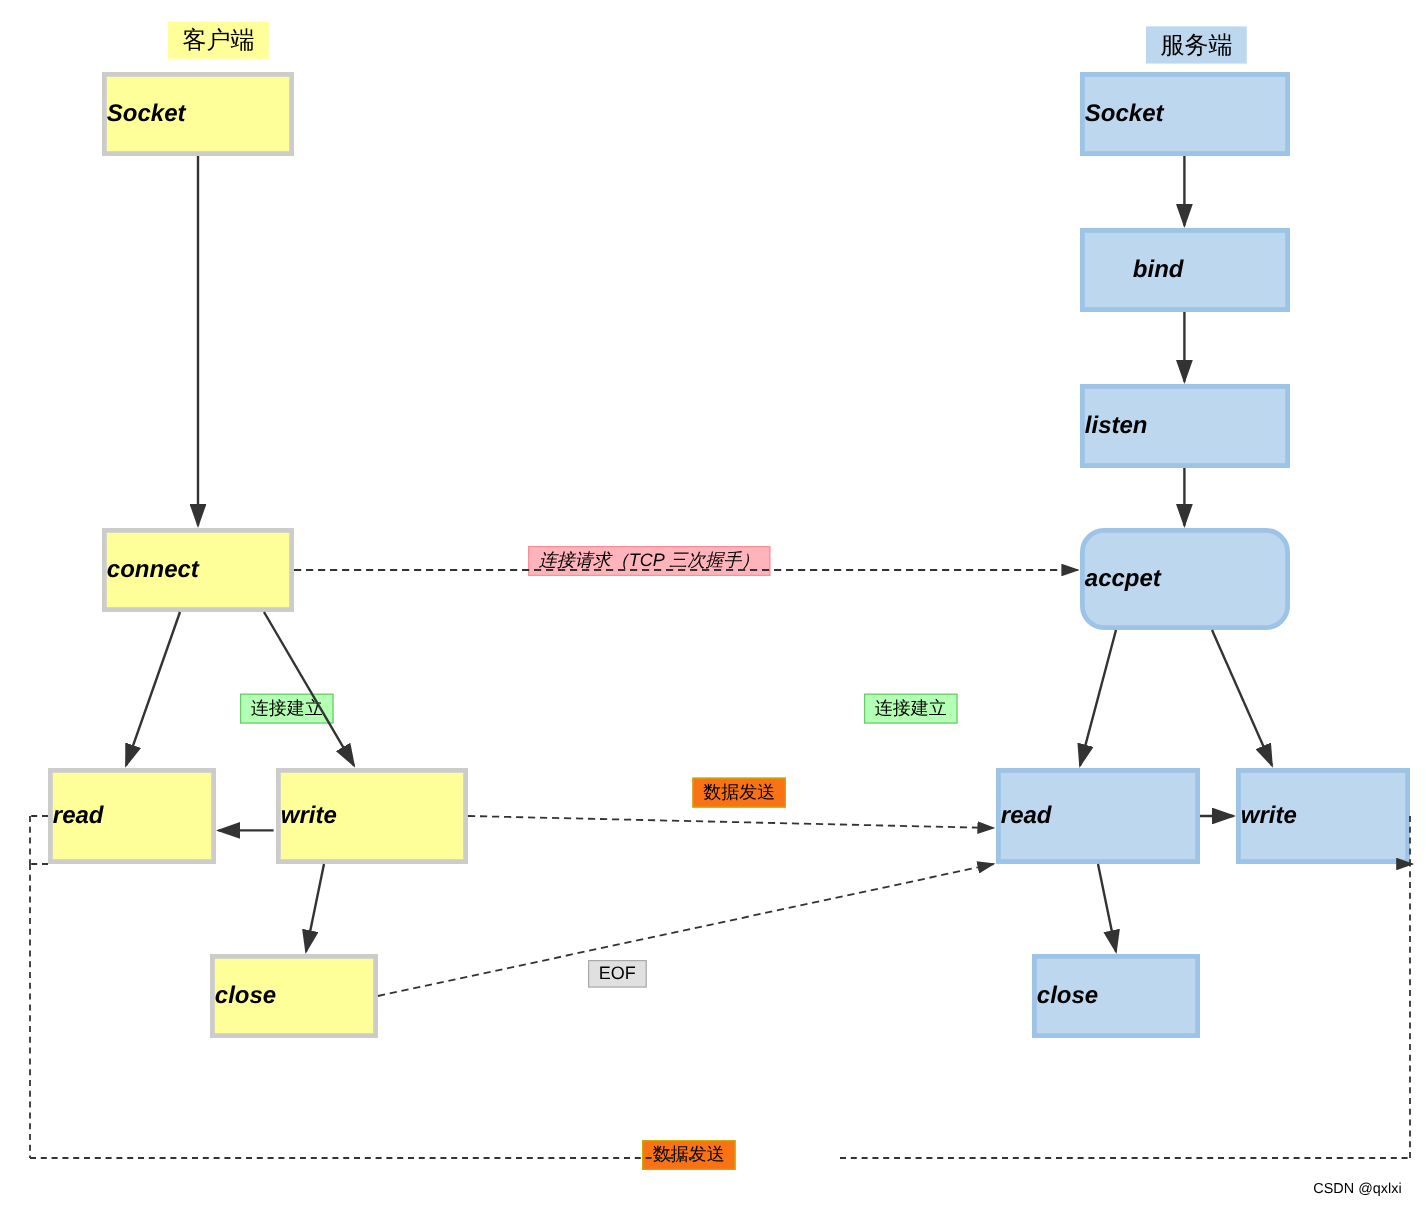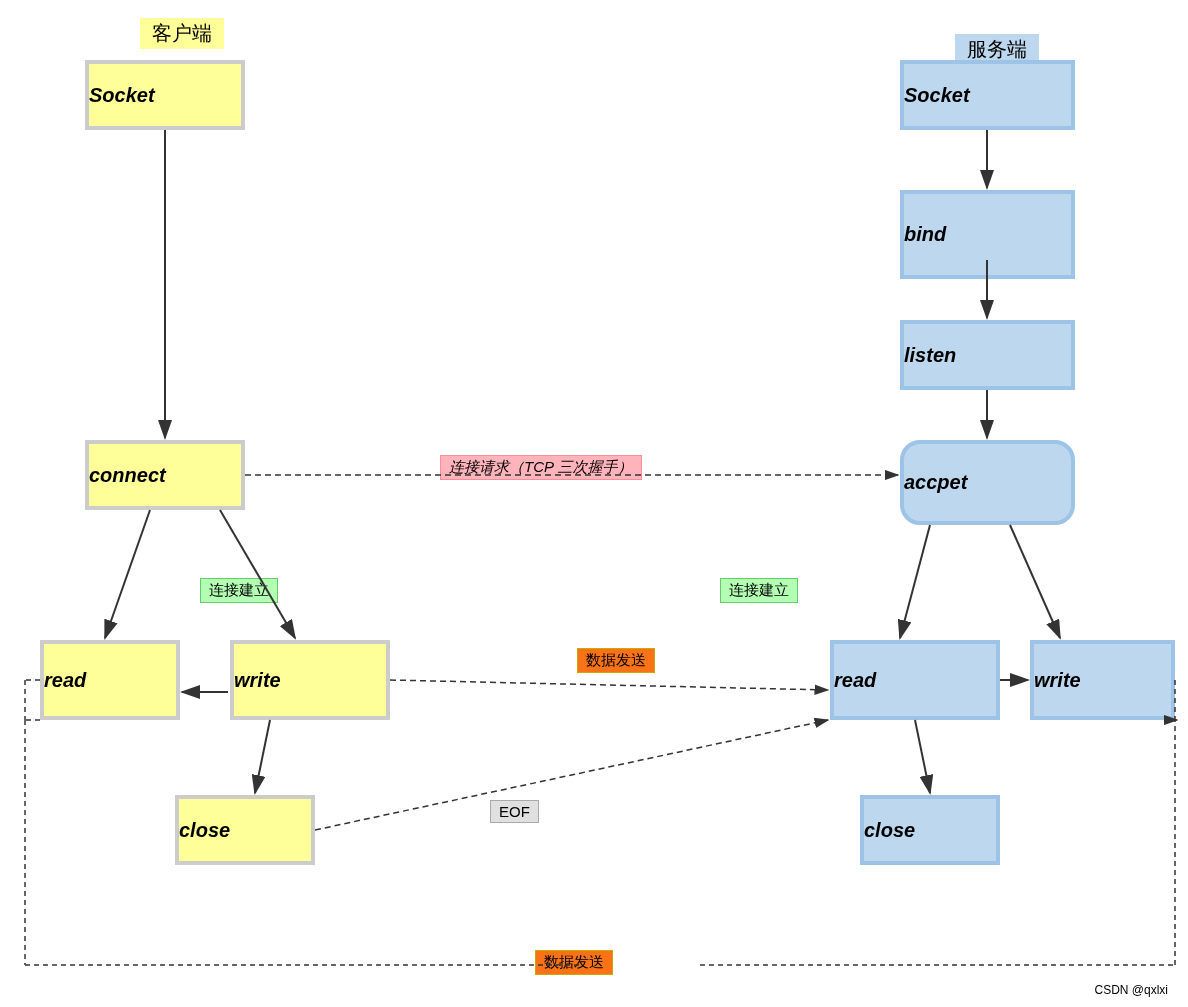--- a/index.html
+++ b/index.html
@@ -104,21 +104,21 @@
       font-size: 12px;
       color: #000000;
     }
   </style>
 </head>
 <body>
 
 <div class="diagram-container">
 
   <div class="section-title label-yellow-bg" style="left:140px; top:18px; padding:2px 12px; font-size:20px;">客户端</div>
-  <div class="section-title label-blue-bg" style="left:955px; top:34px; padding:2px 12px; font-size:20px;">服务端</div>
+  <div class="section-title label-blue-bg" style="left:955px; top:22px; padding:2px 12px; font-size:20px;">服务端</div>
 
   <div class="box box-yellow" style="left:85px; top:60px; width:160px; height:70px;">
     <span>Socket</span>
   </div>
 
   <div class="box box-yellow" style="left:85px; top:440px; width:160px; height:70px;">
     <span>connect</span>
   </div>
 
   <div class="box box-yellow" style="left:40px; top:640px; width:140px; height:80px;">
@@ -130,21 +130,21 @@
   </div>
 
   <div class="box box-yellow" style="left:175px; top:795px; width:140px; height:70px;">
     <span>close</span>
   </div>
 
   <div class="box box-blue" style="left:900px; top:60px; width:175px; height:70px;">
     <span>Socket</span>
   </div>
 
-  <div class="box box-blue" style="left:900px; top:190px; width:175px; height:89px;">
+  <div class="box box-blue" style="left:900px; top:190px; width:175px; height:70px;padding-left:40px;">
     <span>bind</span>
   </div>
 
   <div class="box box-blue" style="left:900px; top:320px; width:175px; height:70px;">
     <span>listen</span>
   </div>
 
   <div class="box box-blue" style="left:900px; top:440px; width:175px; height:85px;border-radius:20px;">
     <span>accpet</span>
   </div>

